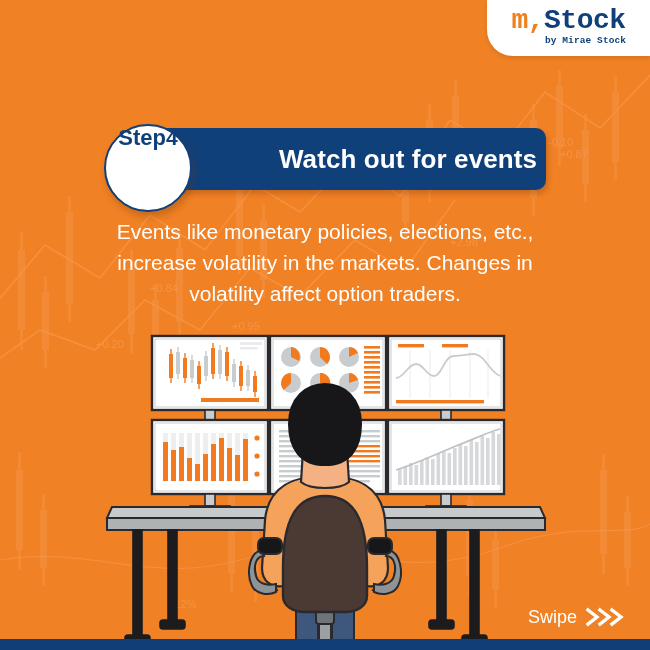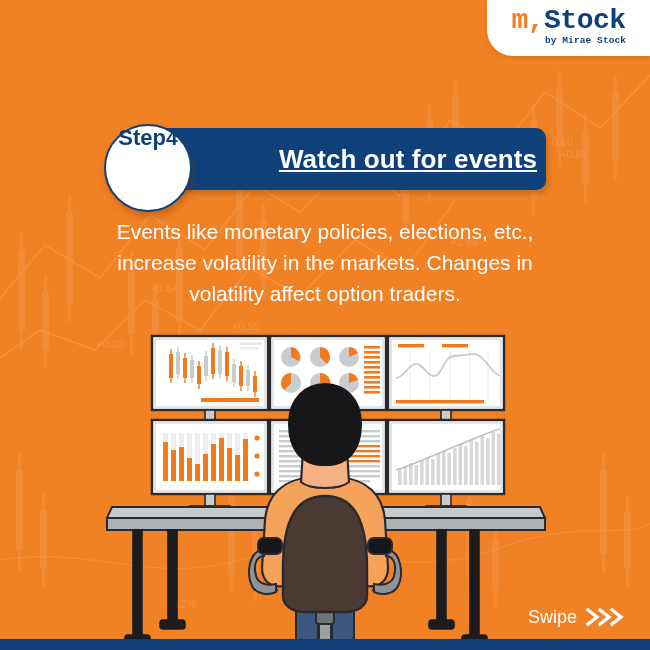--- a/index.html
+++ b/index.html
@@ -57,21 +57,20 @@
     background:#10407A;
     border-radius:10px;
     box-shadow:2px 4px 5px rgba(120,55,10,.30);
   }
   .title-text{
     position:absolute; left:120px; top:0;
     width:280px; height:62px;
     display:flex;align-items:center;justify-content:center;
     color:#ffffff; font-size:26px; font-weight:bold;
     letter-spacing:.1px;
-    text-decoration:underline;
   }
   .step-badge{
     position:absolute; left:0; top:-4px;
     width:84px;height:84px;border-radius:50%;
     background:#ffffff;
     border:2.5px solid #10407A;
     box-shadow:2px 5px 6px rgba(120,55,10,.30);
     display:flex;align-items:flex-start;justify-content:center;
     z-index:2;
   }

